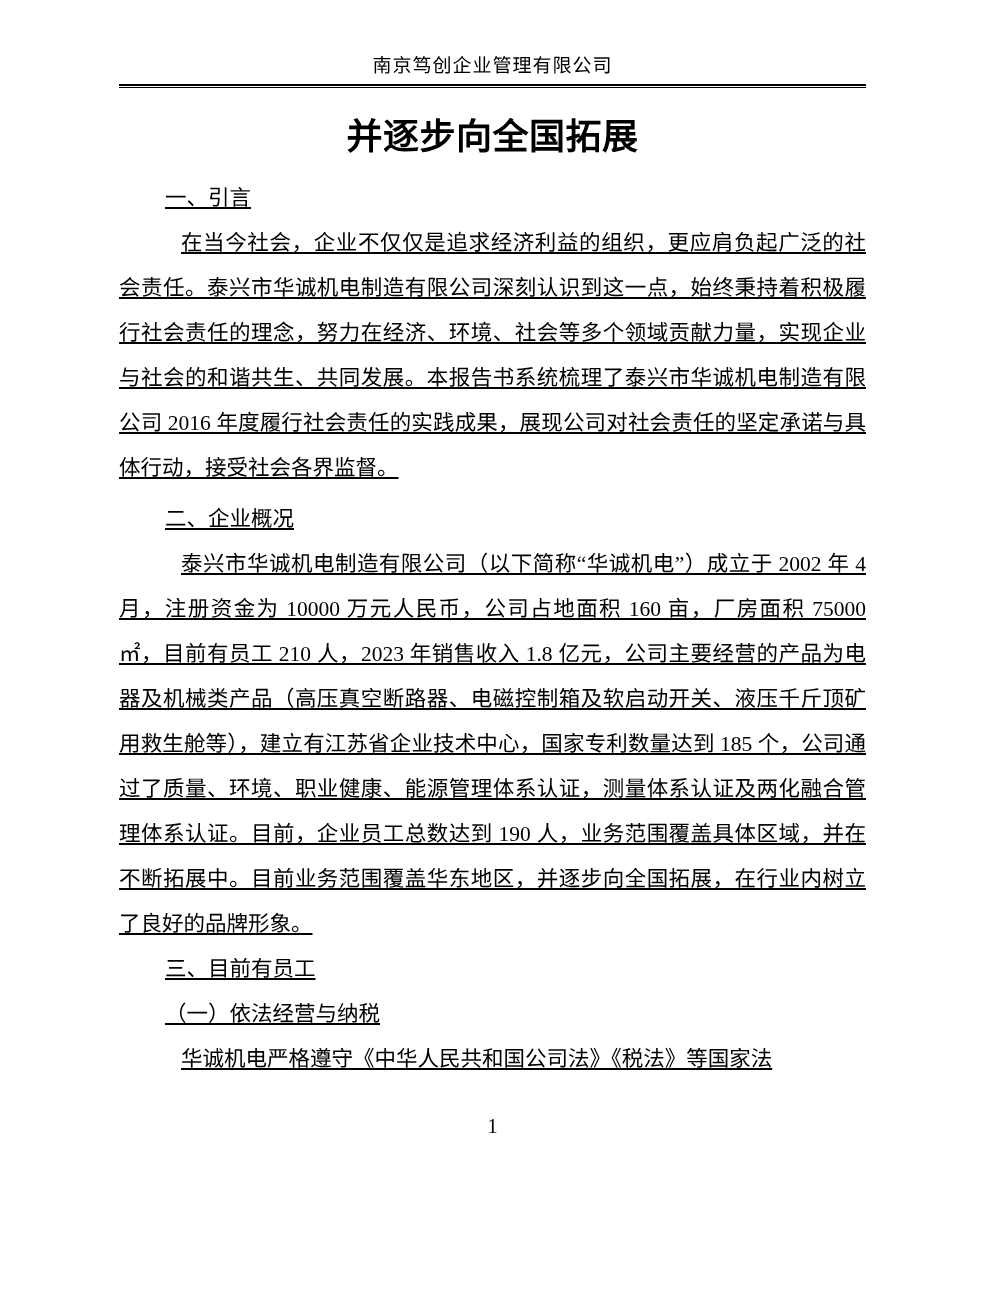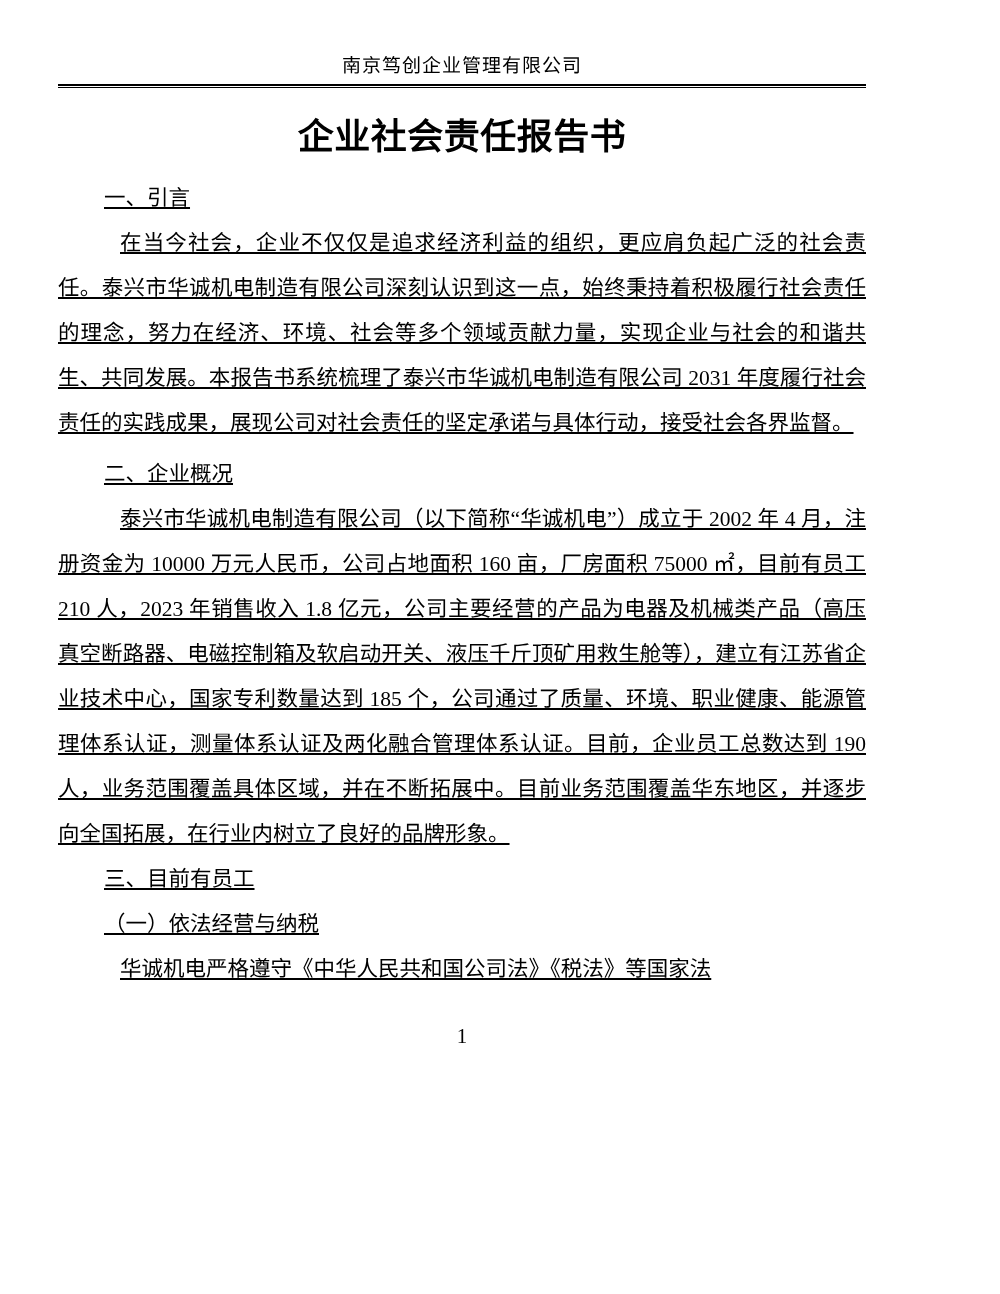--- a/index.html
+++ b/index.html
@@ -7,21 +7,21 @@
     padding: 0;
     background: #ffffff;
   }
   .page {
     position: relative;
     width: 1000px;
     height: 1294px;
     margin: 0 auto;
     background: #ffffff;
     box-sizing: border-box;
-    padding: 56px 134px 0 58px;
+    padding: 56px 134px 0 119px;
     overflow: hidden;
     font-family: "Liberation Serif", "DejaVu Serif", serif;
     color: #000000;
   }
   .page-header .header-company {
     font-size: 19px;
     line-height: 20px;
     text-align: center;
     letter-spacing: 1px;
   }
@@ -69,27 +69,27 @@
 </head>
 <body>
 
 <div class="page">
 
   <div class="page-header">
     <div class="header-company">南京笃创企业管理有限公司</div>
     <div class="header-rule"></div>
   </div>
 
-  <h1 class="doc-title">企业社会责任报告书</h1>
+  <h1 class="doc-title">并逐步向全国拓展</h1>
 
   <div class="doc-body">
 
     <div class="sec-heading first">一、引言</div>
 
-    <p class="para">在当今社会，企业不仅仅是追求经济利益的组织，更应肩负起广泛的社会责任。泰兴市华诚机电制造有限公司深刻认识到这一点，始终秉持着积极履行社会责任的理念，努力在经济、环境、社会等多个领域贡献力量，实现企业与社会的和谐共生、共同发展。本报告书系统梳理了泰兴市华诚机电制造有限公司 2031 年度履行社会责任的实践成果，展现公司对社会责任的坚定承诺与具体行动，接受社会各界监督。</p>
+    <p class="para">在当今社会，企业不仅仅是追求经济利益的组织，更应肩负起广泛的社会责任。泰兴市华诚机电制造有限公司深刻认识到这一点，始终秉持着积极履行社会责任的理念，努力在经济、环境、社会等多个领域贡献力量，实现企业与社会的和谐共生、共同发展。本报告书系统梳理了泰兴市华诚机电制造有限公司 2016 年度履行社会责任的实践成果，展现公司对社会责任的坚定承诺与具体行动，接受社会各界监督。</p>
 
     <div class="sec-heading overview">二、企业概况</div>
 
     <p class="para">泰兴市华诚机电制造有限公司（以下简称“华诚机电”）成立于 2002 年 4 月，注册资金为 10000 万元人民币，公司占地面积 160 亩，厂房面积 75000 ㎡，目前有员工 210 人，2023 年销售收入 1.8 亿元，公司主要经营的产品为电器及机械类产品（高压真空断路器、电磁控制箱及软启动开关、液压千斤顶矿用救生舱等），建立有江苏省企业技术中心，国家专利数量达到 185 个，公司通过了质量、环境、职业健康、能源管理体系认证，测量体系认证及两化融合管理体系认证。目前，企业员工总数达到 190 人，业务范围覆盖具体区域，并在不断拓展中。目前业务范围覆盖华东地区，并逐步向全国拓展，在行业内树立了良好的品牌形象。</p>
 
     <div class="sec-heading">三、目前有员工</div>
 
     <div class="sec-heading">（一）依法经营与纳税</div>
 
     <p class="para">华诚机电严格遵守《中华人民共和国公司法》《税法》等国家法</p>

